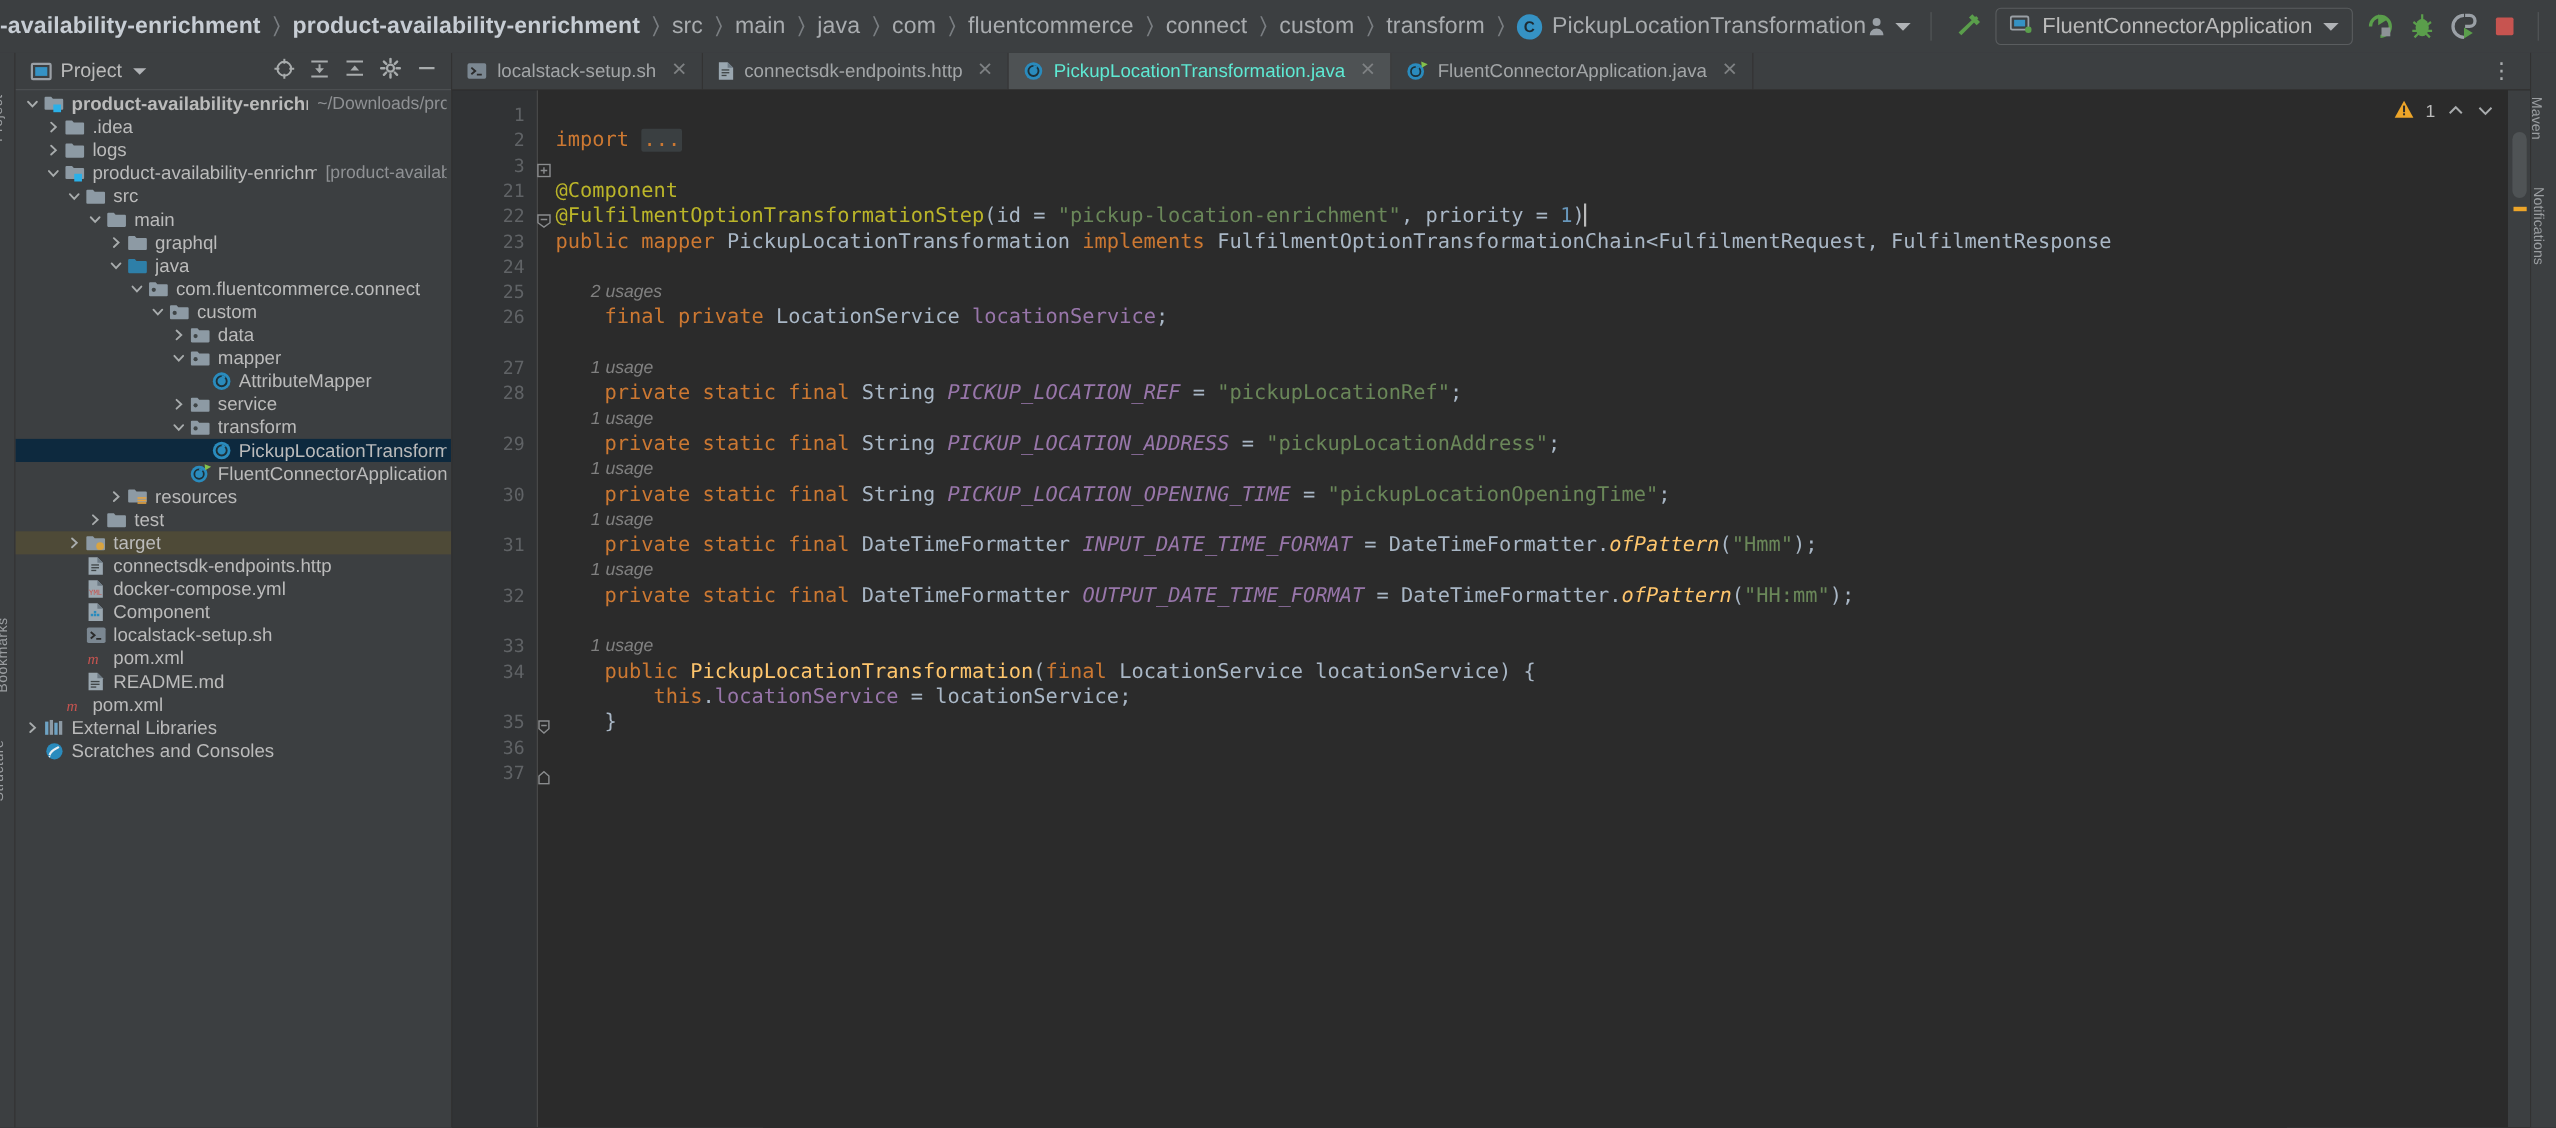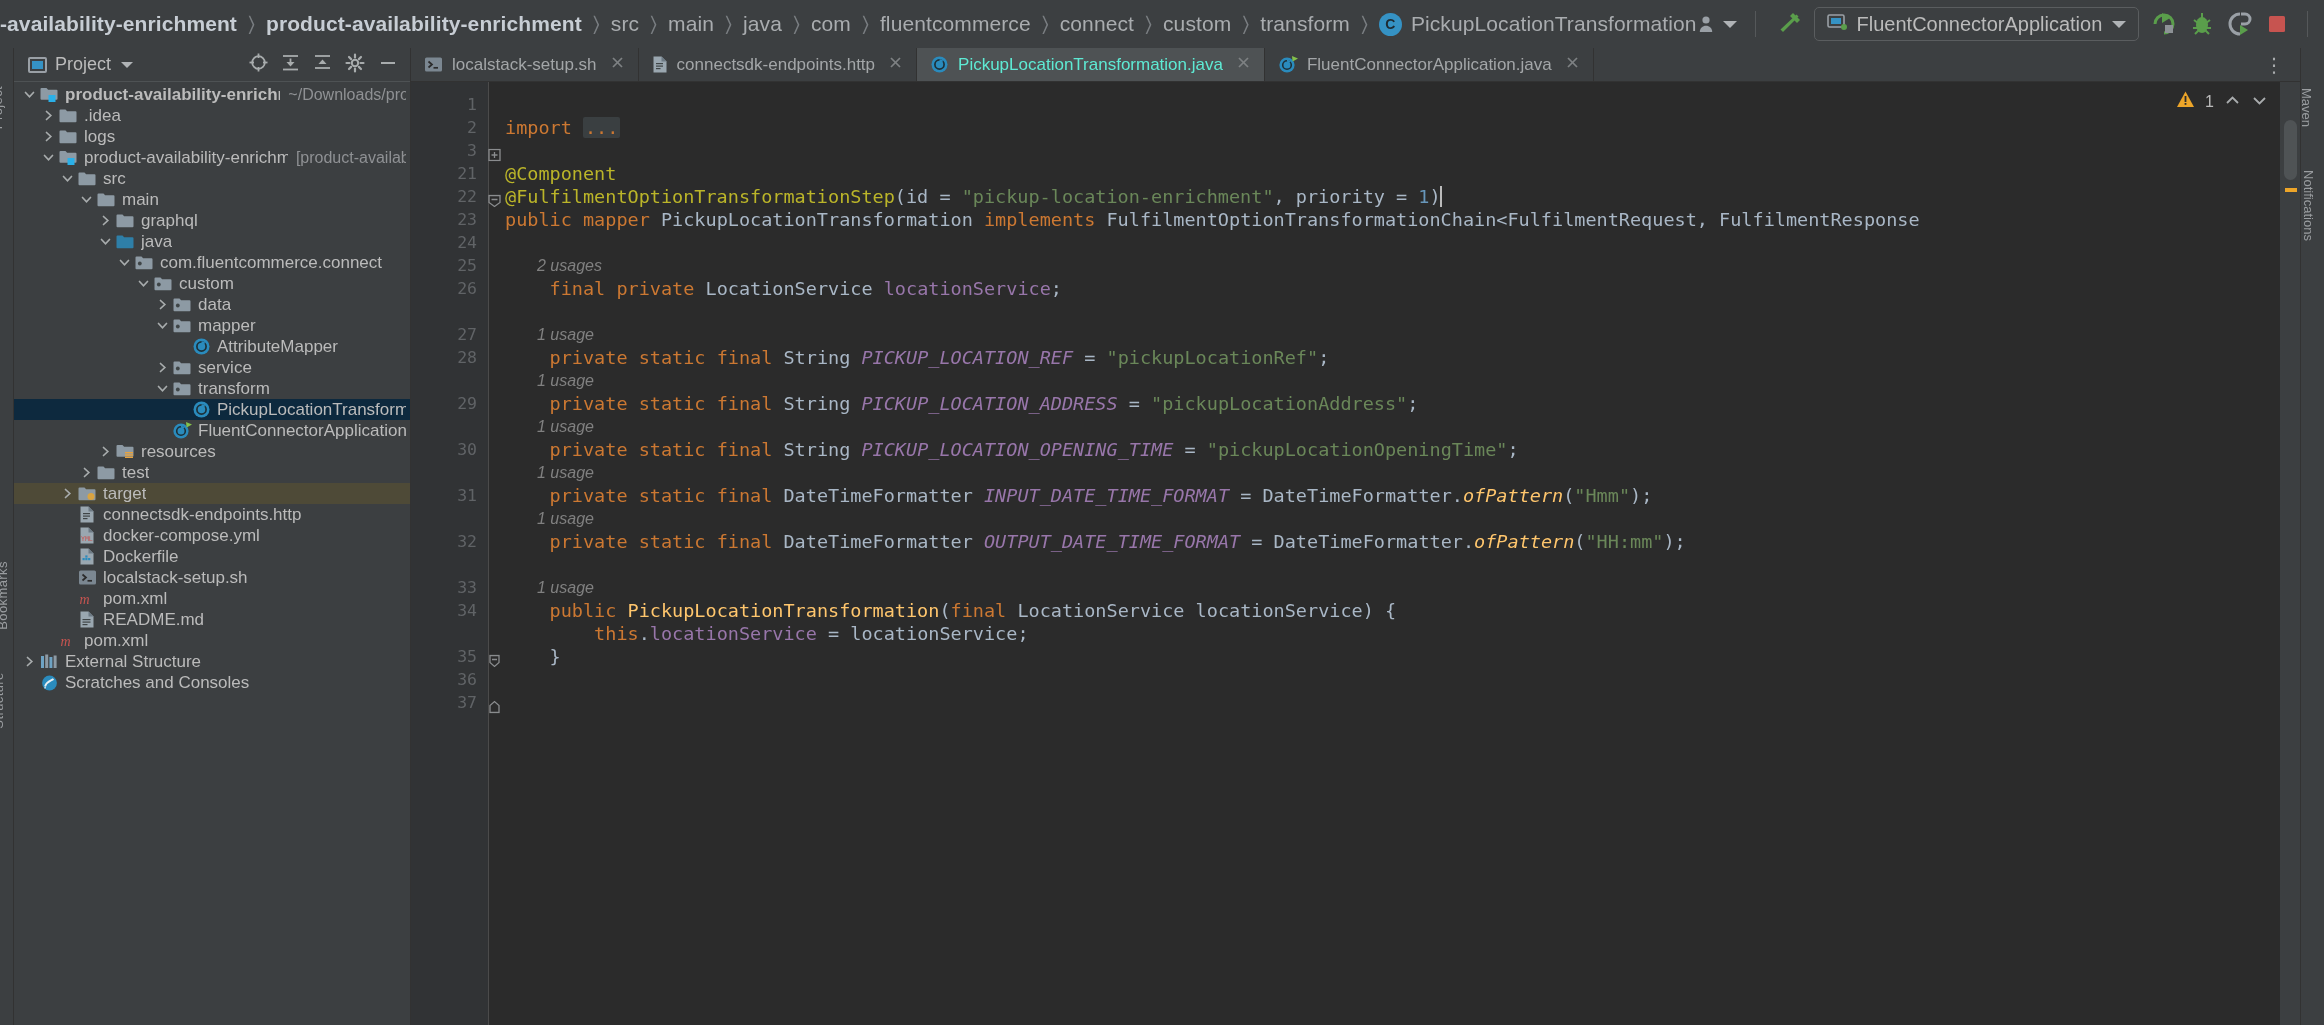--- a/index.html
+++ b/index.html
@@ -601,21 +601,21 @@
                 <path d="M1.5 1.5h8l5 5v11h-13z" fill="#9aa7b0"></path>
                 <path d="M9.5 1.5l5 5h-5z" fill="#6d7a84"></path>
                 <g fill="#2a8bbd">
                   <rect x="3.5" y="11" width="2.2" height="2.2"></rect>
                   <rect x="6.3" y="11" width="2.2" height="2.2"></rect>
                   <rect x="9.1" y="11" width="2.2" height="2.2"></rect>
                   <rect x="6.3" y="8.4" width="2.2" height="2.2"></rect>
                 </g>
               </svg>
             </span>
-            <span class="lbl">Dockerfile</span>
+            <span class="lbl">Component</span>
           </div>
           <div class="row" style="padding-left: 44px;">
             <span class="twisty"></span>
             <span class="ico">
               <svg width="19" height="17" viewBox="0 0 19 17">
                 <rect x="1" y="1.5" width="17" height="14" rx="1.6" fill="#7b8791"></rect>
                 <path d="M4.5 5.5 L8 8.5 L4.5 11.5" fill="none" stroke="#2b2b2b" stroke-width="1.7"></path>
                 <line x1="9.5" y1="11.8" x2="14" y2="11.8" stroke="#2b2b2b" stroke-width="1.7"></line>
               </svg>
             </span>
@@ -661,21 +661,21 @@
               </svg>
             </span>
             <span class="ico">
               <svg width="18" height="17" viewBox="0 0 18 17">
                 <rect x="1" y="3" width="3" height="12" fill="#6ea3c4"></rect>
                 <rect x="5.2" y="1.5" width="3" height="13.5" fill="#8d9aa4"></rect>
                 <rect x="9.4" y="4" width="3" height="11" fill="#6ea3c4"></rect>
                 <rect x="13.6" y="2.5" width="3" height="12.5" fill="#8d9aa4"></rect>
               </svg>
             </span>
-            <span class="lbl">External Structure</span>
+            <span class="lbl">External Libraries</span>
           </div>
           <div class="row" style="padding-left: 6px;">
             <span class="twisty"></span>
             <span class="ico">
               <svg width="19" height="18" viewBox="0 0 19 18">
                 <circle cx="9.5" cy="9" r="7.4" fill="#2a8bbd"></circle>
                 <path d="M5 12.5 C7 7, 11 7, 13.5 5" stroke="#e8eef2" stroke-width="1.9" fill="none"></path>
                 <path d="M4 13.6 L6.2 12.8 L5.1 14.9 Z" fill="#e8eef2"></path>
               </svg>
             </span>

